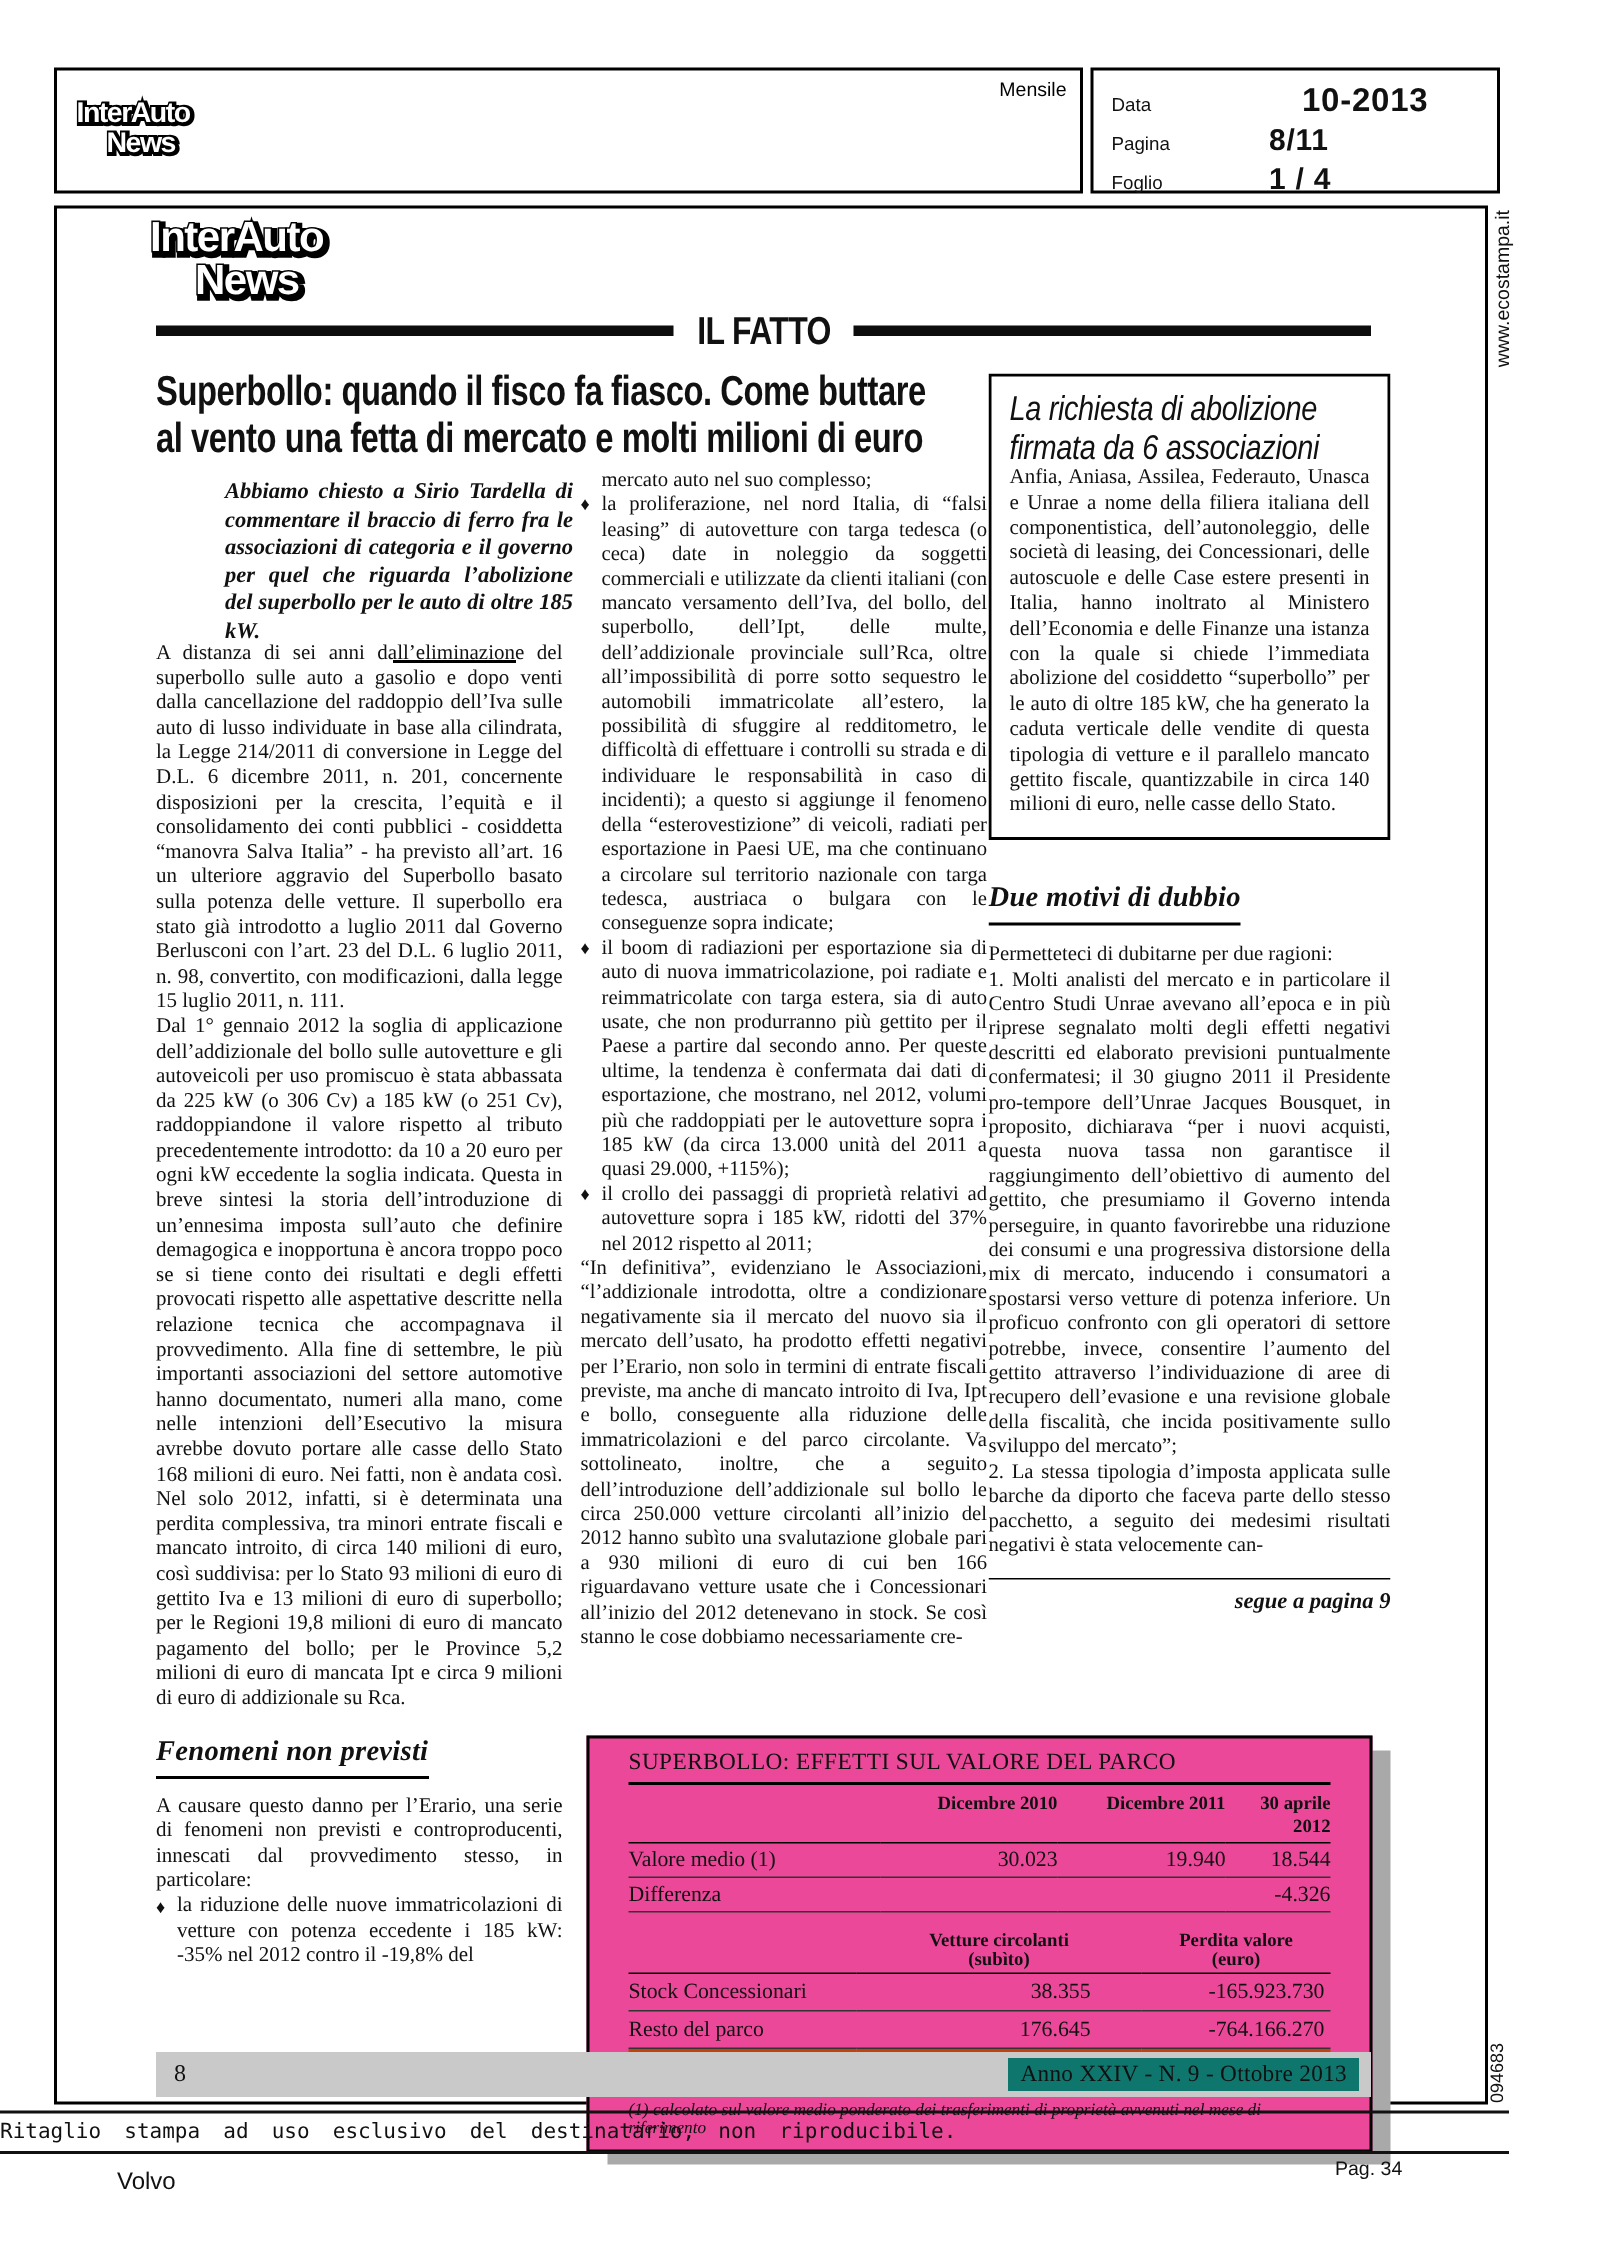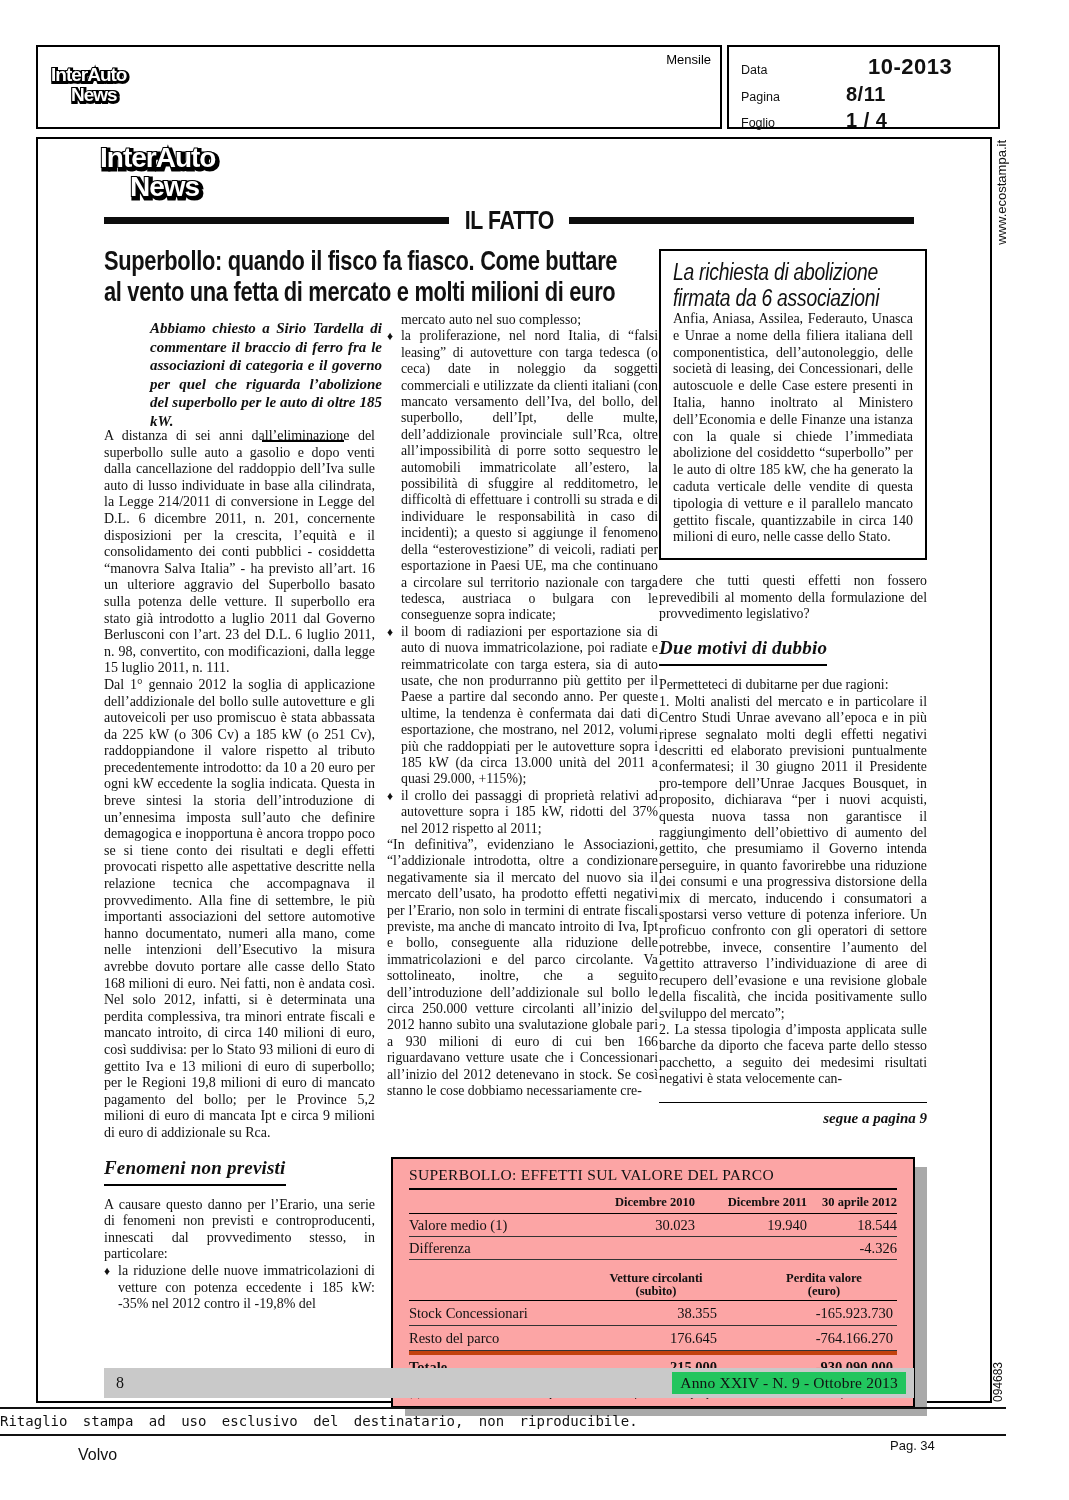--- a/index.html
+++ b/index.html
@@ -51,42 +51,42 @@
 
   
   .sidebar-box { border:2px solid #000; padding:8px 12px 12px; margin-bottom:13px; }
   .sidebar-title div { font:23px "Liberation Sans", sans-serif; font-style:italic; letter-spacing:-.3px; white-space:nowrap; transform:scaleX(.84); transform-origin:left; line-height:26px; }
   .sidebar-body { margin-top:7px; font-size:14px; line-height:16.8px; text-align:justify; }
 
   .segue-divider { border-top:1.5px solid #000; margin:14px 0 7px; }
   .segue { text-align:right; font:bold 15px "Liberation Serif", serif; font-style:italic; }
 
   
-  .parco-table { position:absolute; left:353px; top:1018px; width:524px; border:2px solid #000; background:#fca5a5;
-    box-shadow:13px 9px 0 -1px #a9a9a9; padding:5px 16px 8px; font-family:"Liberation Serif", serif; }
+  .parco-table { position:absolute; left:353px; top:1018px; width:524px; border:2px solid #000; background:#ec4899;
+    box-shadow:13px 9px 0 -1px #a9a9a9; padding:5px 26px 8px; font-family:"Liberation Serif", serif; }
   .pt-title { font-size:15.5px; letter-spacing:.3px; padding:2px 0 4px; border-bottom:2px solid #000; }
   .pt-grid1 { display:grid; grid-template-columns:168px 118px 112px 1fr; }
   .pt-grid2 { display:grid; grid-template-columns:152px 190px 1fr; }
   .pt-h { font-weight:bold; font-size:12.5px; padding:5px 0 3px; text-align:right; border-bottom:1.5px solid #000; }
   .pt-h.blank { border-bottom:1.5px solid #000; }
   .pt-c { font-size:14.5px; padding:3px 0 2px; border-bottom:1px solid #333; }
   .pt-c.num { text-align:right; }
   .pt-h2 { font-weight:bold; font-size:12.5px; text-align:center; padding:12px 0 2px; line-height:13px; border-bottom:1.5px solid #000; }
   .pt-h2.blank { border-bottom:1.5px solid #000; }
   .pt-c2 { font-size:14.5px; padding:4px 0 3px; border-bottom:1px solid #333; }
   .pt-c2.num { text-align:right; padding-right:34px; }
   .pt-c2.num2 { text-align:right; padding-right:4px; }
   .row-total .pt-c2 { font-weight:bold; border-top:4px solid #c2410c; border-bottom:2px solid #000; }
   .pt-footnote { font-size:11.5px; font-style:italic; padding-top:5px; }
 
   
   .footer-bar { position:absolute; left:66px; top:1229px; width:810px; height:30px; background:#c9c9c9;
     display:flex; justify-content:space-between; align-items:center; padding:0 8px 0 12px; }
   .footer-page { font-size:16px; }
-  .footer-issue { font-size:15.5px; background:#22c55e; padding:2px 8px; letter-spacing:.2px; }
+  .footer-issue { font-size:15.5px; background:#0f766e; padding:2px 8px; letter-spacing:.2px; }
 
   
   .ritaglio-strip { position:absolute; left:0; top:1407px; width:1006px; border-top:2px solid #111; border-bottom:2px solid #111;
     text-align:left; padding:4px 0 5px; font-family:"DejaVu Sans Mono", monospace; font-size:14px; word-spacing:7px; }
   .client-name { position:absolute; left:78px; top:1446px; font:16px "Liberation Sans", sans-serif; }
   .page-ref { position:absolute; left:890px; top:1438px; font:13px "Liberation Sans", sans-serif; }
 
   .vert-text { position:absolute; writing-mode:vertical-rl; transform:rotate(180deg); font-family:"Liberation Sans", sans-serif; }
   .ecostampa { left:994px; top:140px; font-size:13px; }
   .clip-code { left:991px; top:1362px; font-size:12px; }
@@ -173,21 +173,20 @@
   </div>
 
   <div class="col col3">
     <div class="sidebar-box">
       <div class="sidebar-title">
         <div>La richiesta di abolizione</div>
         <div>firmata da 6 associazioni</div>
       </div>
       <p class="sidebar-body">Anfia, Aniasa, Assilea, Federauto, Unasca e Unrae a nome della filiera italiana dell componentistica, dell’autonoleggio, delle società di leasing, dei Concessionari, delle autoscuole e delle Case estere presenti in Italia, hanno inoltrato al Ministero dell’Economia e delle Finanze una istanza con la quale si chiede l’immediata abolizione del cosiddetto “superbollo” per le auto di oltre 185 kW, che ha generato la caduta verticale delle vendite di questa tipologia di vetture e il parallelo mancato gettito fiscale, quantizzabile in circa 140 milioni di euro, nelle casse dello Stato.</p>
     </div>
-    <p>dere che tutti questi effetti non fossero prevedibili al momento della formulazione del provvedimento legislativo?</p>
     <div><span class="sub-heading">Due motivi di dubbio</span></div>
     <p>Permetteteci di dubitarne per due ragioni:</p>
     <p>1. Molti analisti del mercato e in particolare il Centro Studi Unrae avevano all’epoca e in più riprese segnalato molti degli effetti negativi descritti ed elaborato previsioni puntualmente confermatesi; il 30 giugno 2011 il Presidente pro-tempore dell’Unrae Jacques Bousquet, in proposito, dichiarava “per i nuovi acquisti, questa nuova tassa non garantisce il raggiungimento dell’obiettivo di aumento del gettito, che presumiamo il Governo intenda perseguire, in quanto favorirebbe una riduzione dei consumi e una progressiva distorsione della mix di mercato, inducendo i consumatori a spostarsi verso vetture di potenza inferiore. Un proficuo confronto con gli operatori di settore potrebbe, invece, consentire l’aumento del gettito attraverso l’individuazione di aree di recupero dell’evasione e una revisione globale della fiscalità, che incida positivamente sullo sviluppo del mercato”;</p>
     <p>2. La stessa tipologia d’imposta applicata sulle barche da diporto che faceva parte dello stesso pacchetto, a seguito dei medesimi risultati negativi è stata velocemente can-</p>
     <div class="segue-divider"></div>
     <div class="segue">segue a pagina 9</div>
   </div>
 
   <div class="parco-table">
     <div class="pt-title">SUPERBOLLO: EFFETTI SUL VALORE DEL PARCO</div>

